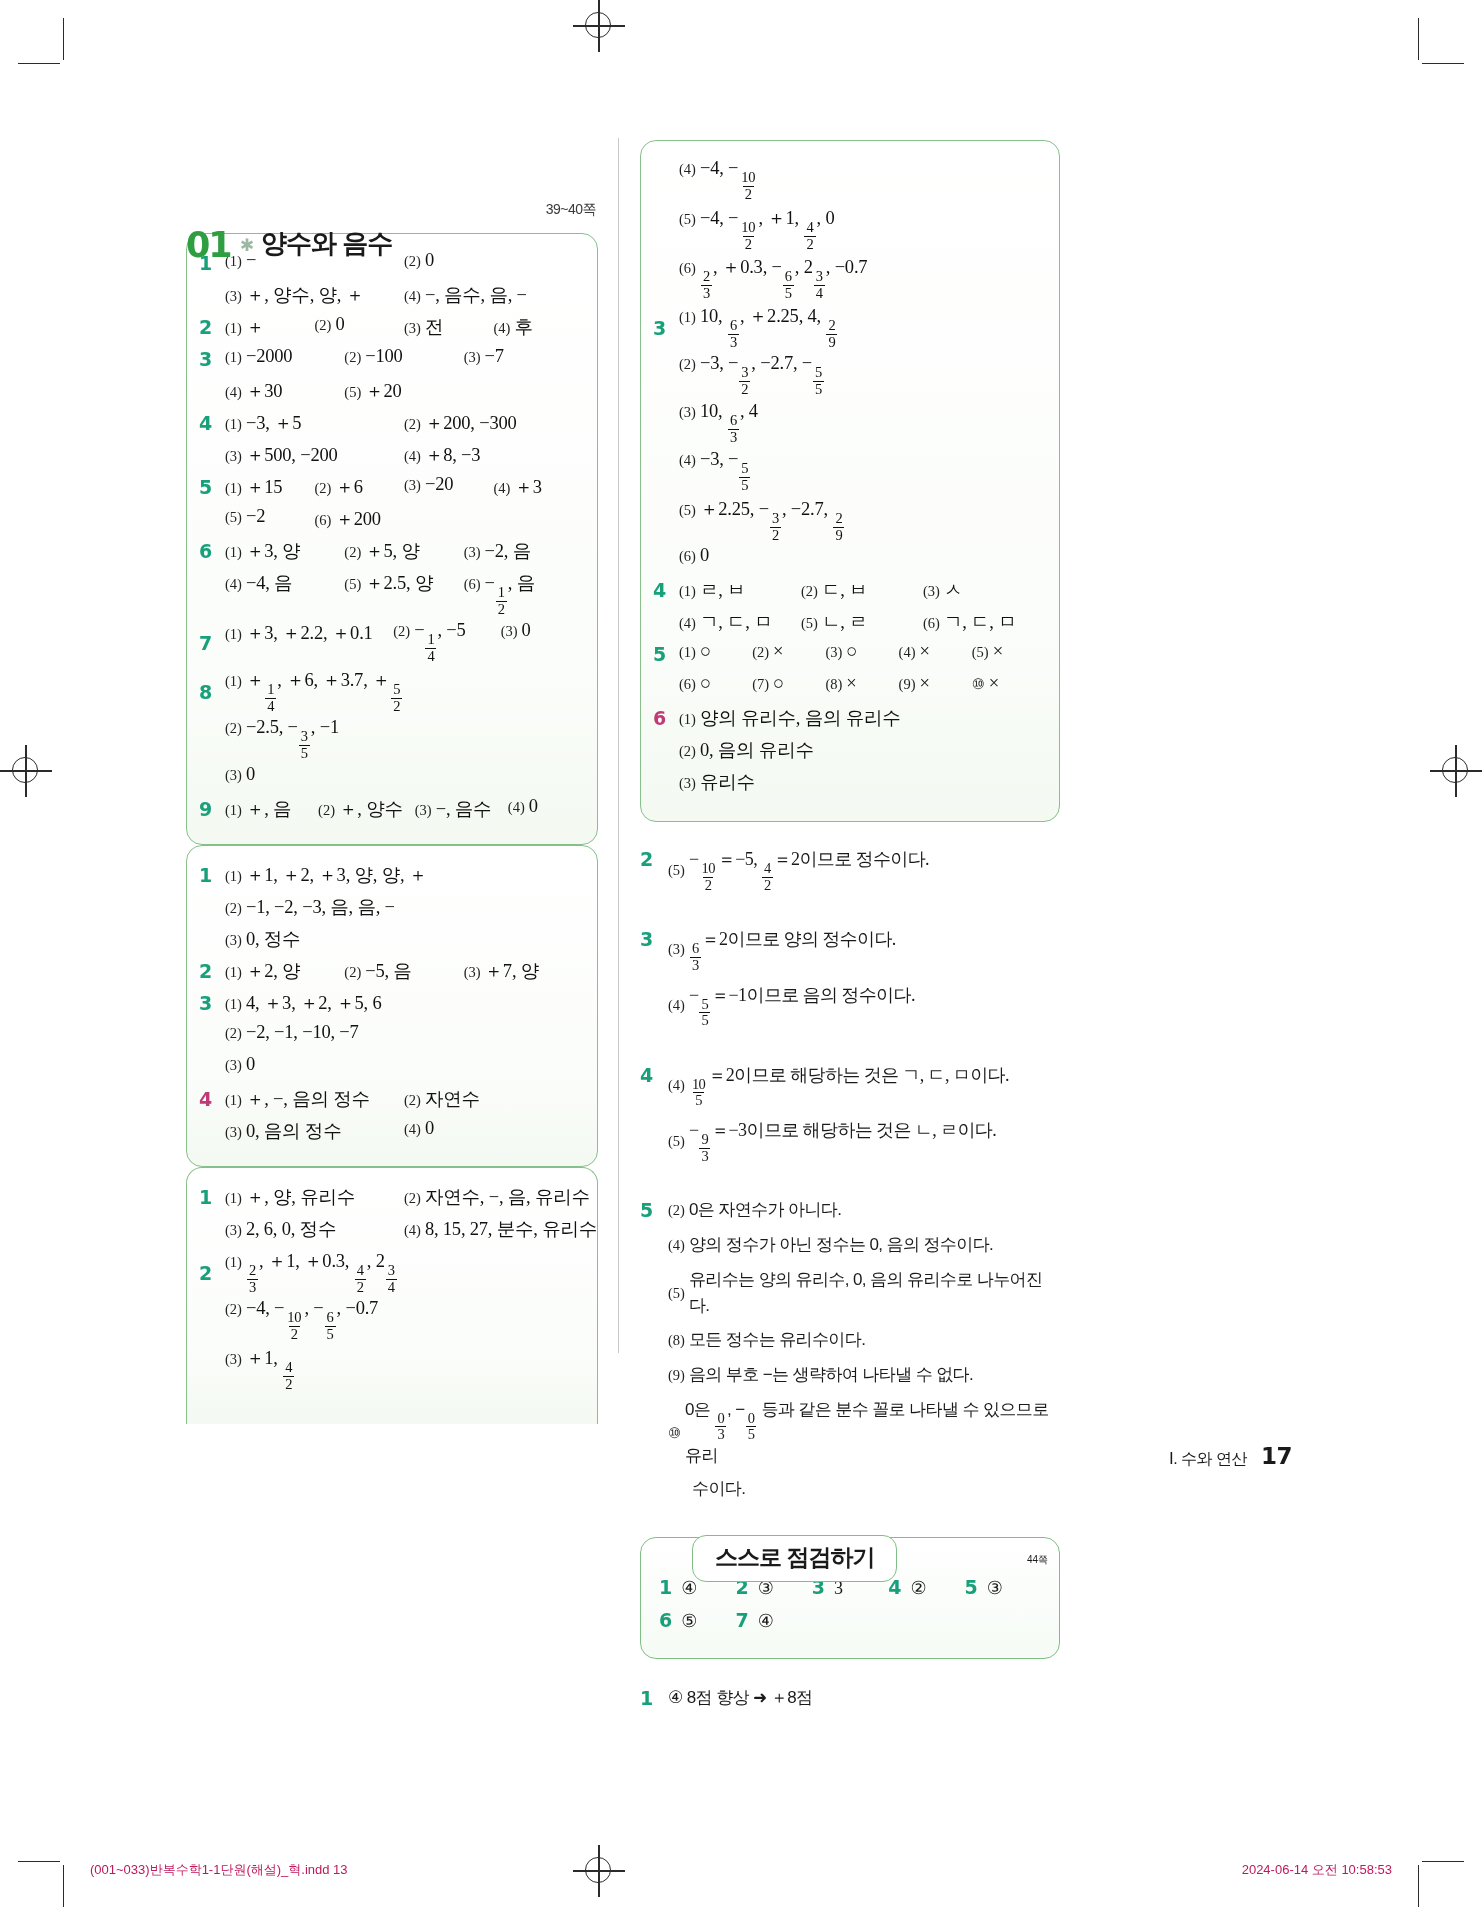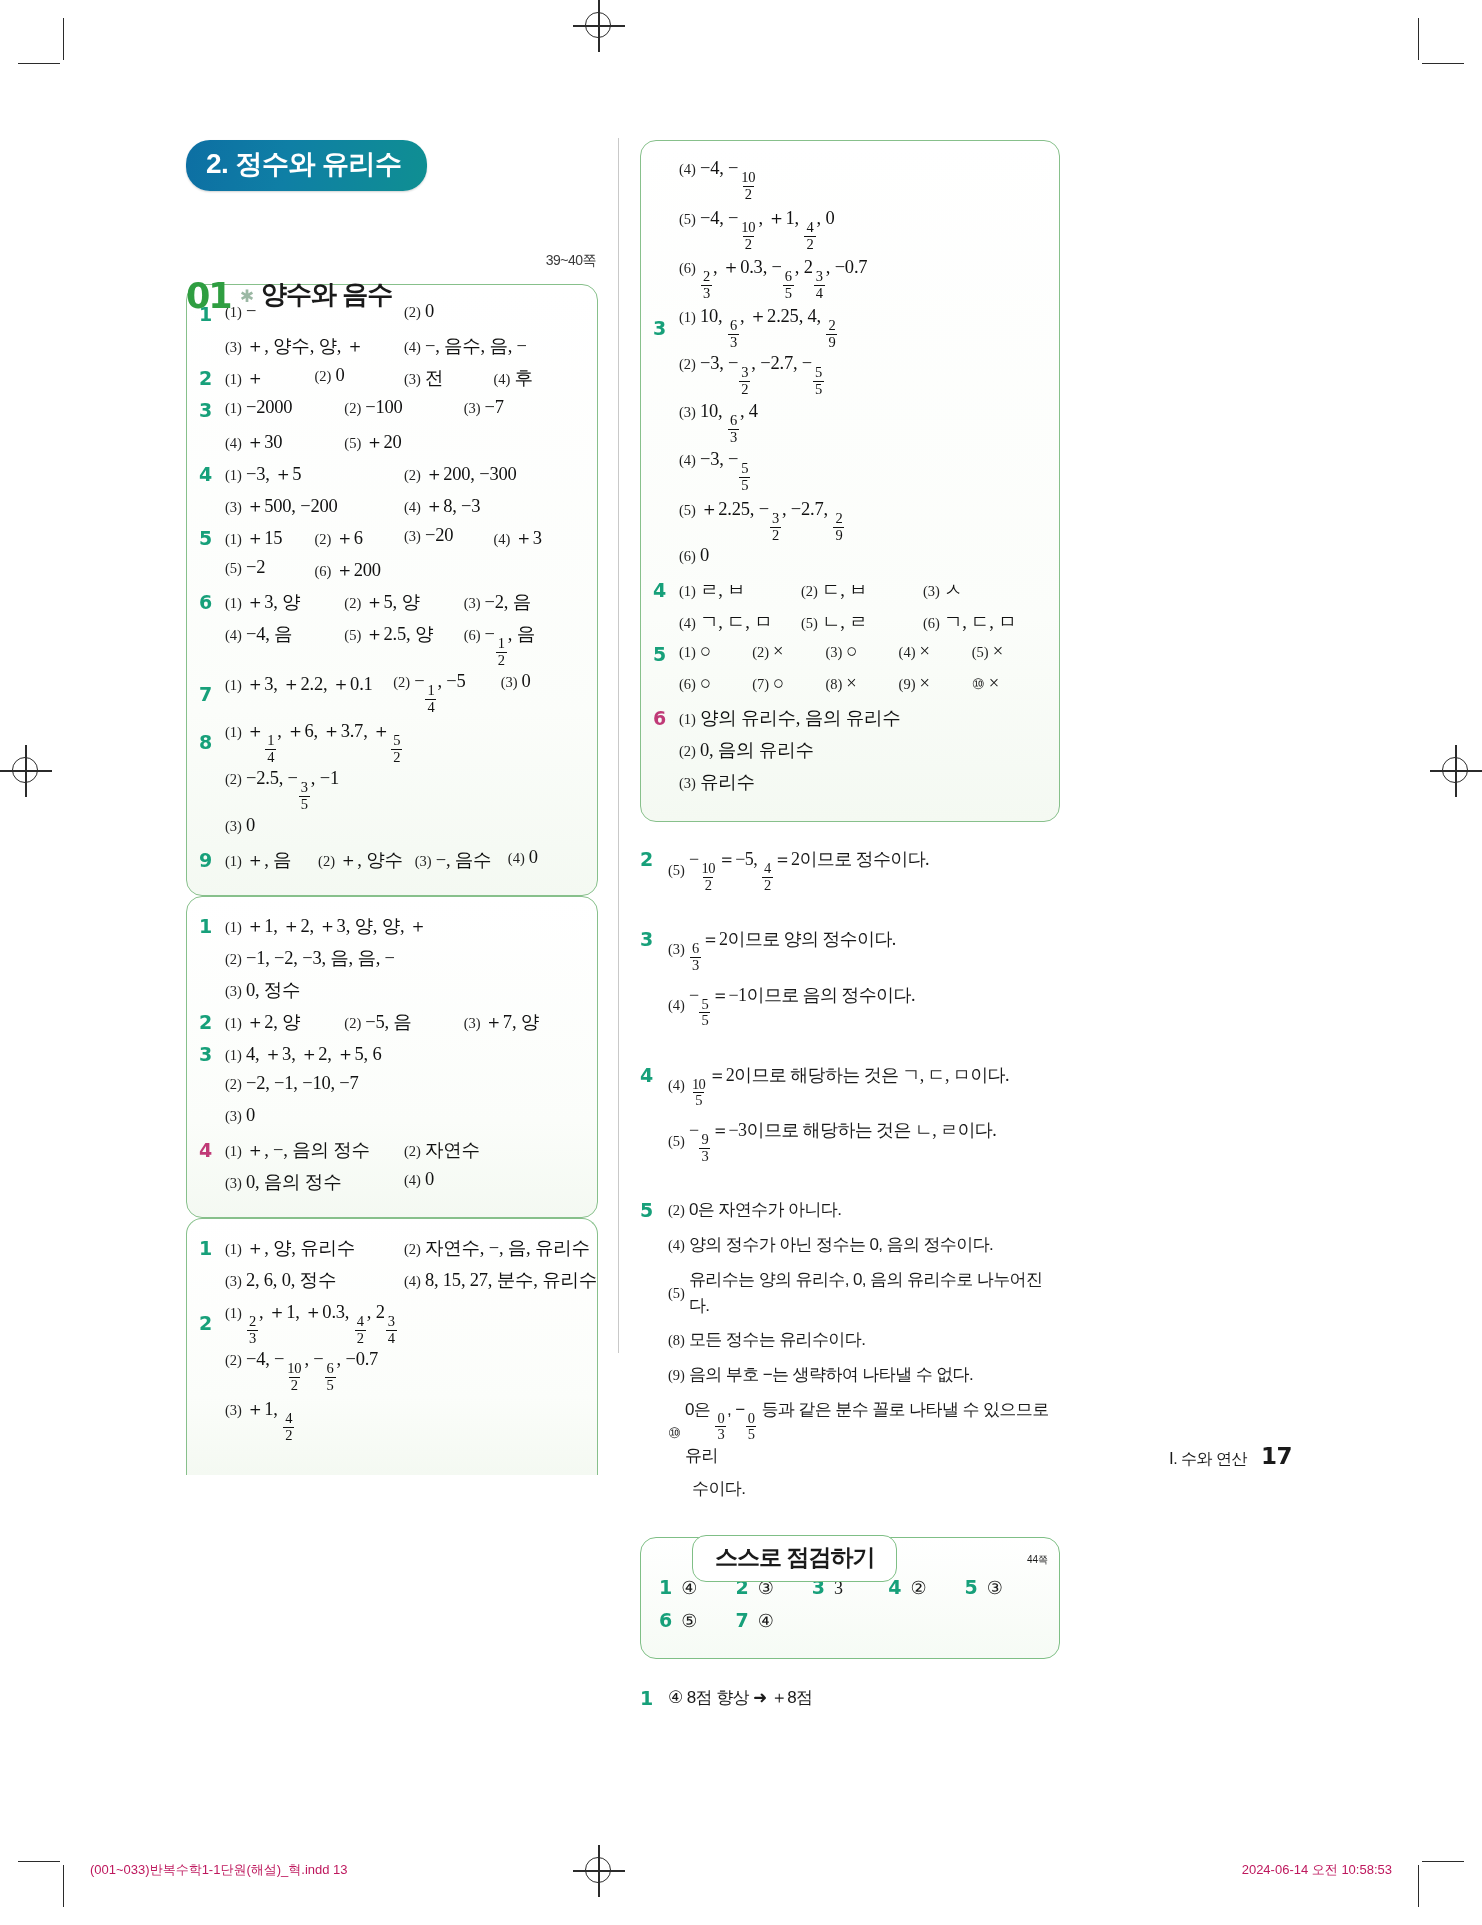--- a/index.html
+++ b/index.html
@@ -141,24 +141,20 @@
   <div class="reg" style="right:0px;top:745px;">
       <span class="circ"></span>
     </div>
   <div class="reg" style="left:573px;bottom:28px;">
       <span class="circ"></span>
     </div>
 
   <div class="divider"></div>
 
   <div class="colL">
-    <div class="chapter">
-      <span class="num">2.</span>
-      <span>정수와 유리수</span>
-    </div>
     <div id="left-sections">
         <div class="sec-head"><span class="sec-no">01</span><span class="sec-star">✱</span><span class="sec-title">양수와 음수</span><span class="sec-pages">39~40쪽</span></div>
         <div class="abox" style="">
           <div class="arow">
             <div class="anum">1</div>
             <div class="abody c2">
               <div class="item" style="">
                 <span class="lbl">(1)</span>
                 <span class="val">−</span>
               </div>

